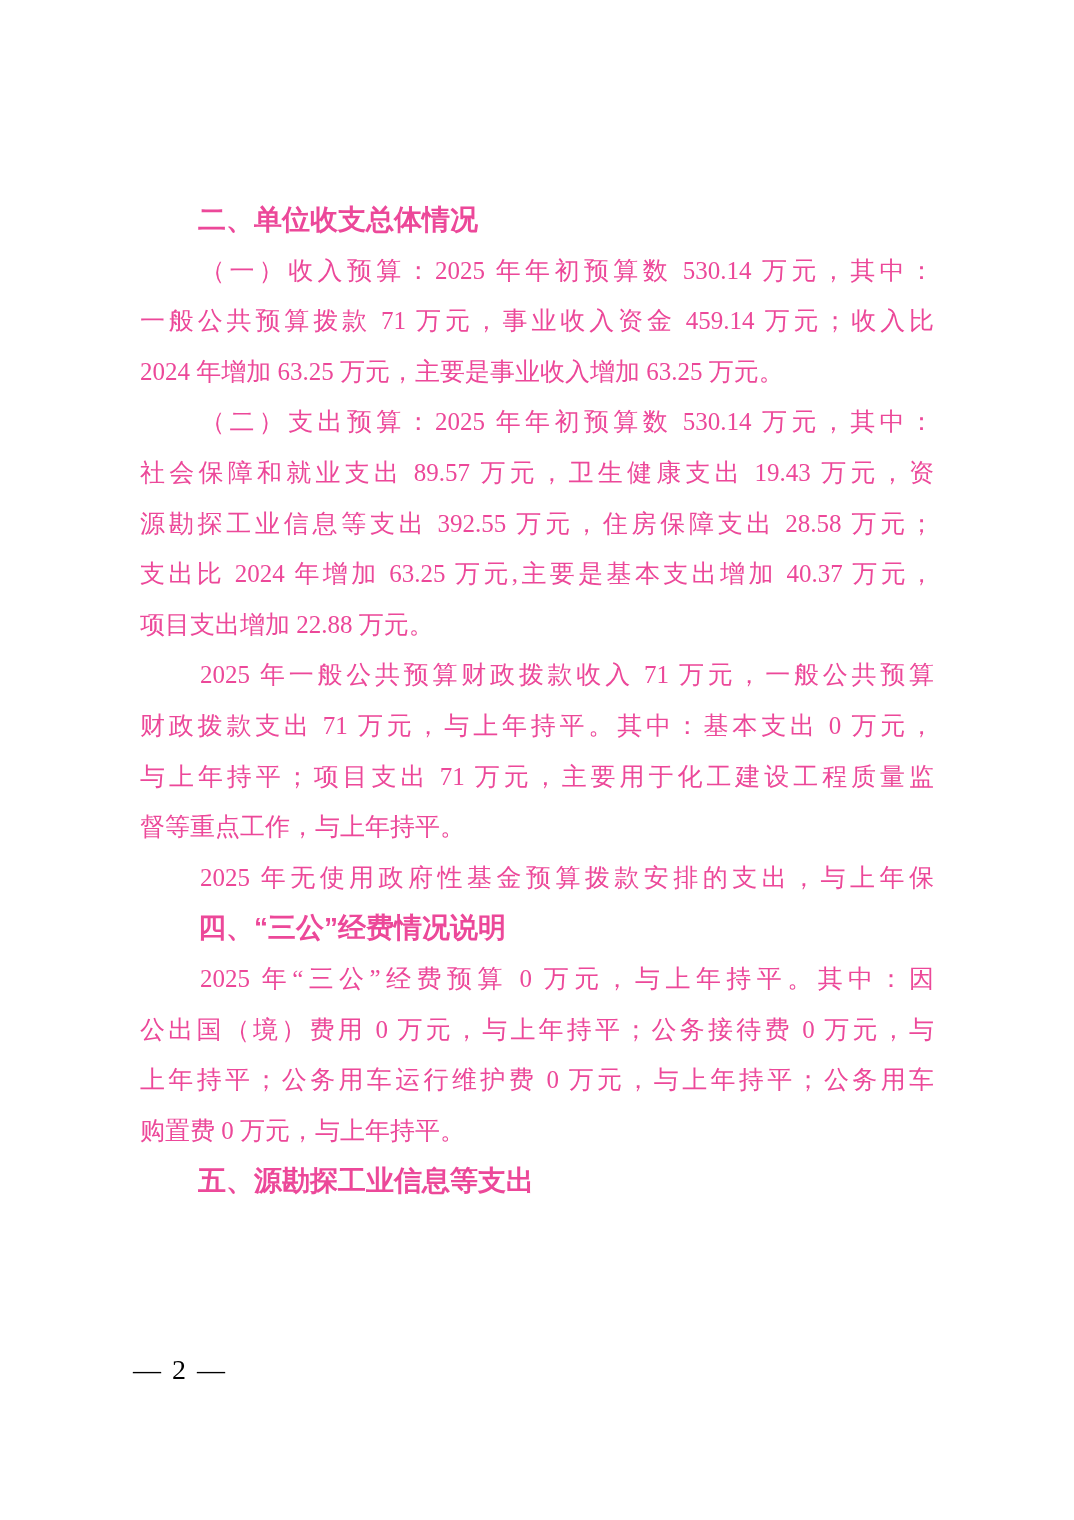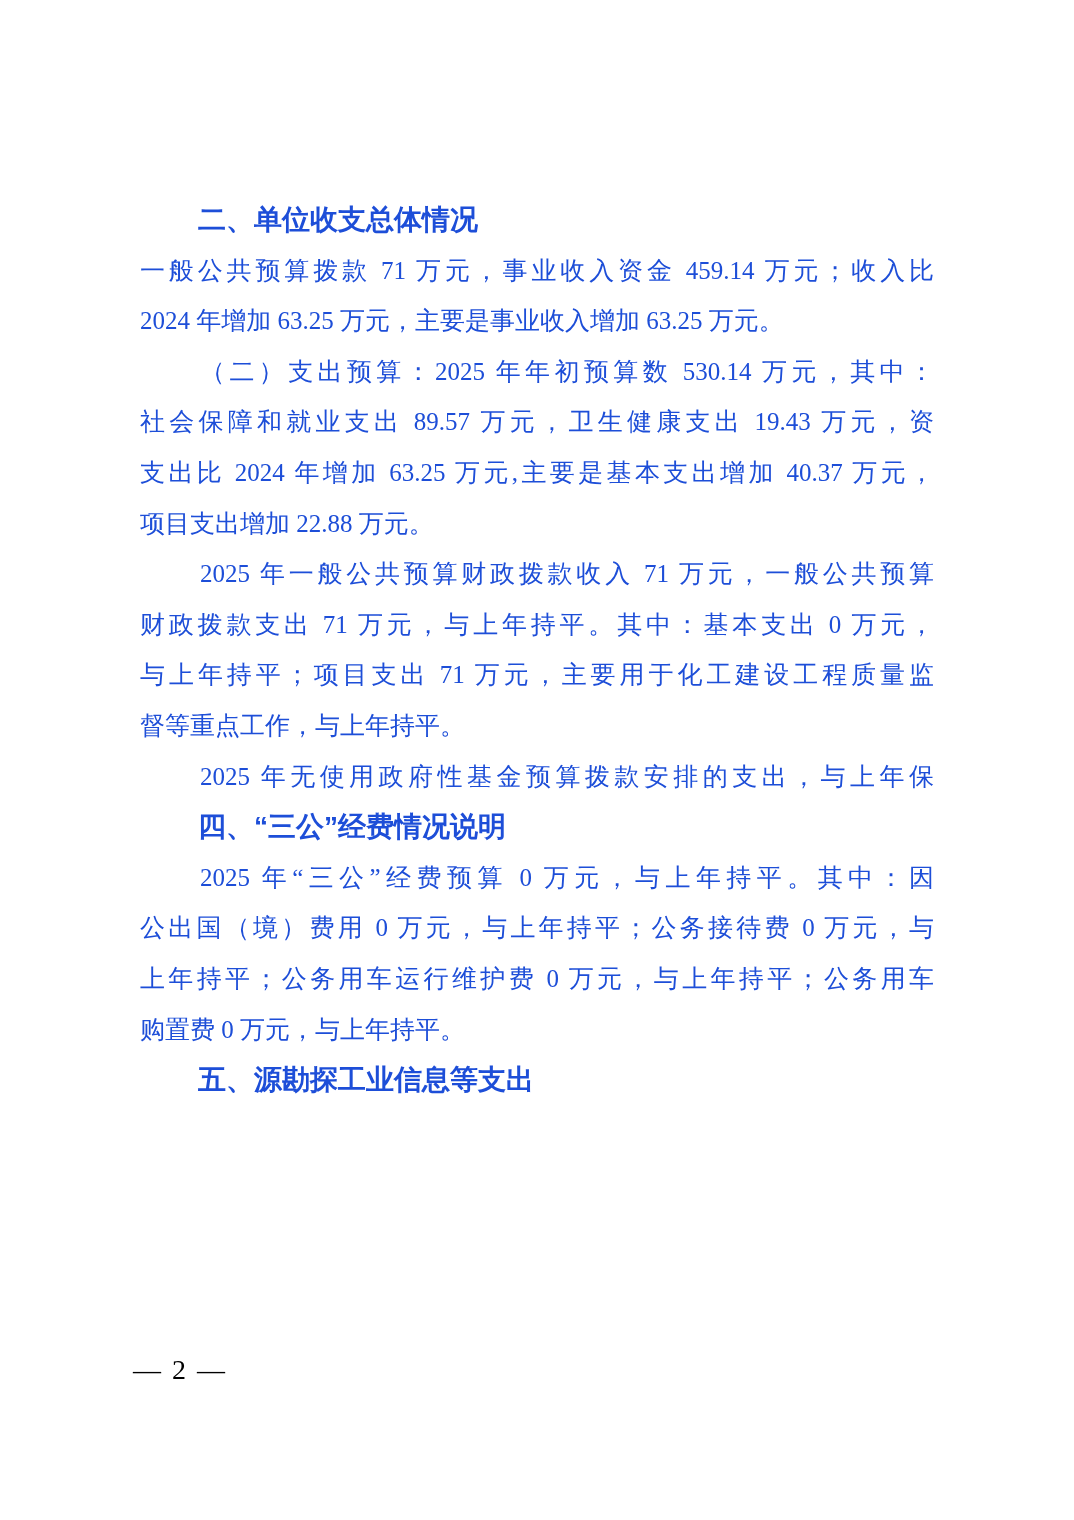--- a/index.html
+++ b/index.html
@@ -24,21 +24,21 @@
     position: absolute;
     left: 140px;
     top: 195px;
     width: 794px;
   }
   .line {
     height: 50.6px;
     line-height: 50.6px;
     font-family: "Liberation Serif", "DejaVu Serif", serif;
     font-size: 25px;
-    color: #1d4ed8;
+    color: #ec4899;
     white-space: normal;
     overflow: hidden;
   }
   .line.full,
   .line.first {
     text-align: justify;
     text-align-last: justify;
   }
   .line.first {
     text-indent: 60px;
@@ -67,24 +67,26 @@
     color: #000000;
     letter-spacing: 2px;
   }
 </style>
 </head>
 <body>
 
 <div class="page">
   <div class="text-block">
     <div class="line heading">二、单位收支总体情况</div>
+    <div class="line first">（一）收入预算：2025 年年初预算数 530.14 万元，其中：</div>
     <div class="line full">一般公共预算拨款 71 万元，事业收入资金 459.14 万元；收入比</div>
     <div class="line last">2024 年增加 63.25 万元，主要是事业收入增加 63.25 万元。</div>
     <div class="line first">（二）支出预算：2025 年年初预算数 530.14 万元，其中：</div>
     <div class="line full">社会保障和就业支出 89.57 万元，卫生健康支出 19.43 万元，资</div>
+    <div class="line full">源勘探工业信息等支出 392.55 万元，住房保障支出 28.58 万元；</div>
     <div class="line full">支出比 2024 年增加 63.25 万元,主要是基本支出增加 40.37 万元，</div>
     <div class="line last">项目支出增加 22.88 万元。</div>
     <div class="line first">2025 年一般公共预算财政拨款收入 71 万元，一般公共预算</div>
     <div class="line full">财政拨款支出 71 万元，与上年持平。其中：基本支出 0 万元，</div>
     <div class="line full">与上年持平；项目支出 71 万元，主要用于化工建设工程质量监</div>
     <div class="line last">督等重点工作，与上年持平。</div>
     <div class="line first">2025 年无使用政府性基金预算拨款安排的支出，与上年保</div>
     <div class="line heading">四、“三公”经费情况说明</div>
     <div class="line first">2025 年“三公”经费预算 0 万元，与上年持平。其中：因</div>
     <div class="line full">公出国（境）费用 0 万元，与上年持平；公务接待费 0 万元，与</div>

